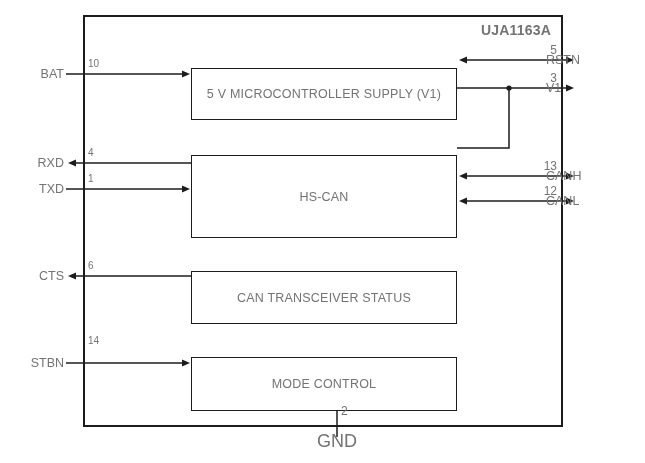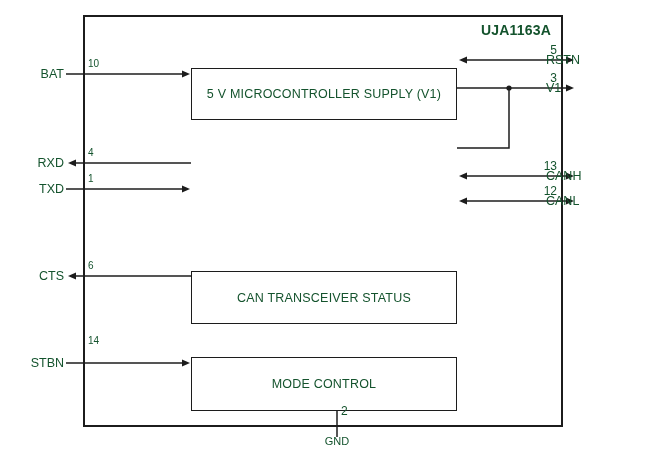--- a/index.html
+++ b/index.html
@@ -2,21 +2,21 @@
 <html><head>
 <meta charset="utf-8">
 <style>
   html, body { margin: 0; padding: 0; background: #ffffff; }
   .stage {
     position: relative;
     width: 645px;
     height: 463px;
     background: #ffffff;
     font-family: "Liberation Sans", sans-serif;
-    color: #14532d;
+    color: #737373;
     overflow: hidden;
   }
   .wires {
     position: absolute;
     left: 0; top: 0;
     width: 645px; height: 463px;
   }
   .chip-outline {
     position: absolute;
     left: 83px; top: 15px;
@@ -86,21 +86,21 @@
     left: 341px; width: 30px;
     text-align: left;
     font-size: 12px;
     line-height: 14px;
   }
   .pin-label-bottom {
     position: absolute;
     left: 307px; top: 433px;
     width: 60px;
     text-align: center;
-    font-size: 11px;
+    font-size: 18px;
     line-height: 16px;
   }
 </style>
 </head>
 <body>
 
 <div class="stage">
 
   <svg class="wires" viewBox="0 0 645 463" xmlns="http://www.w3.org/2000/svg">
 
@@ -159,20 +159,23 @@
     </g>
   </svg>
 
   <div class="chip-outline"></div>
 
   <div class="chip-title">UJA1163A</div>
 
   <div class="block block-supply">
     <span>5 V MICROCONTROLLER SUPPLY (V1)</span>
   </div>
+  <div class="block block-hscan">
+    <span>HS-CAN</span>
+  </div>
   <div class="block block-mode">
     <span>MODE CONTROL</span>
   </div>
   <div class="block block-status">
     <span>CAN TRANSCEIVER STATUS</span>
   </div>
 
   <div class="pin-label-left" style="top:66px">BAT</div>
   <div class="pin-num-left" style="top:57px">10</div>
 

